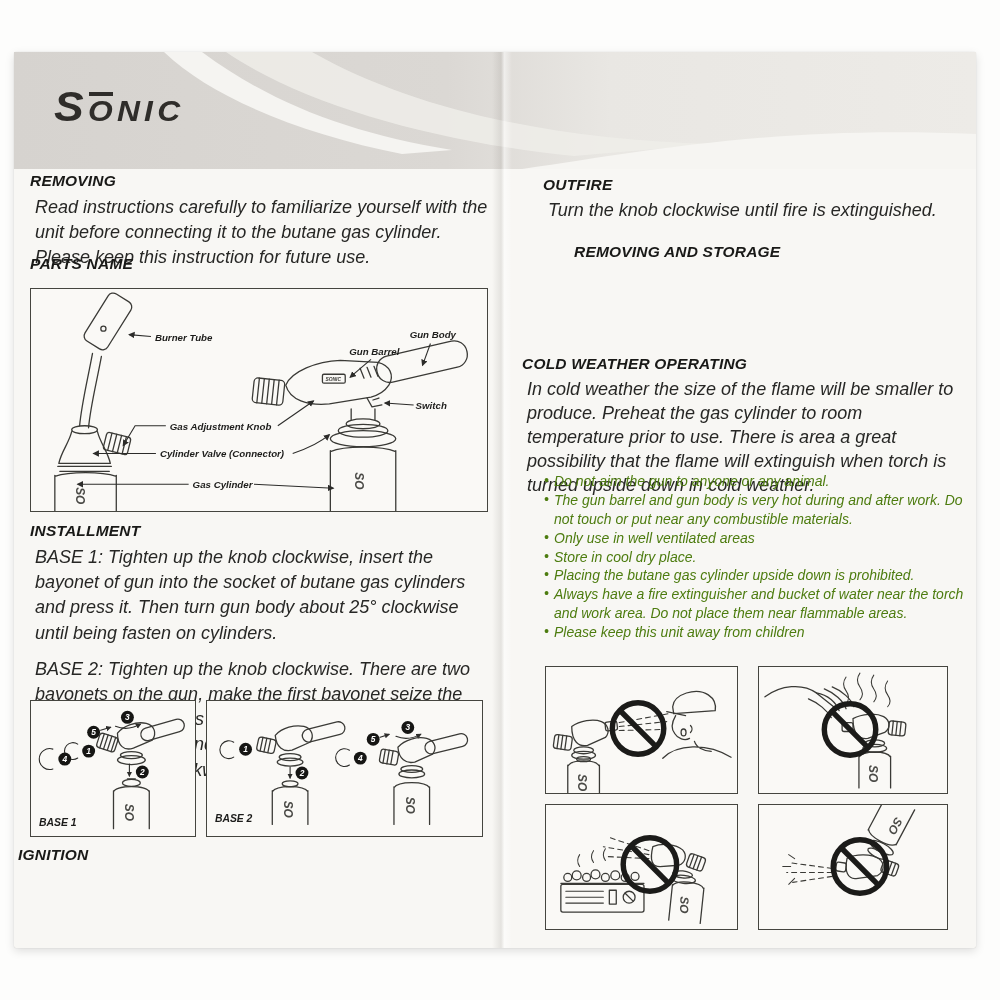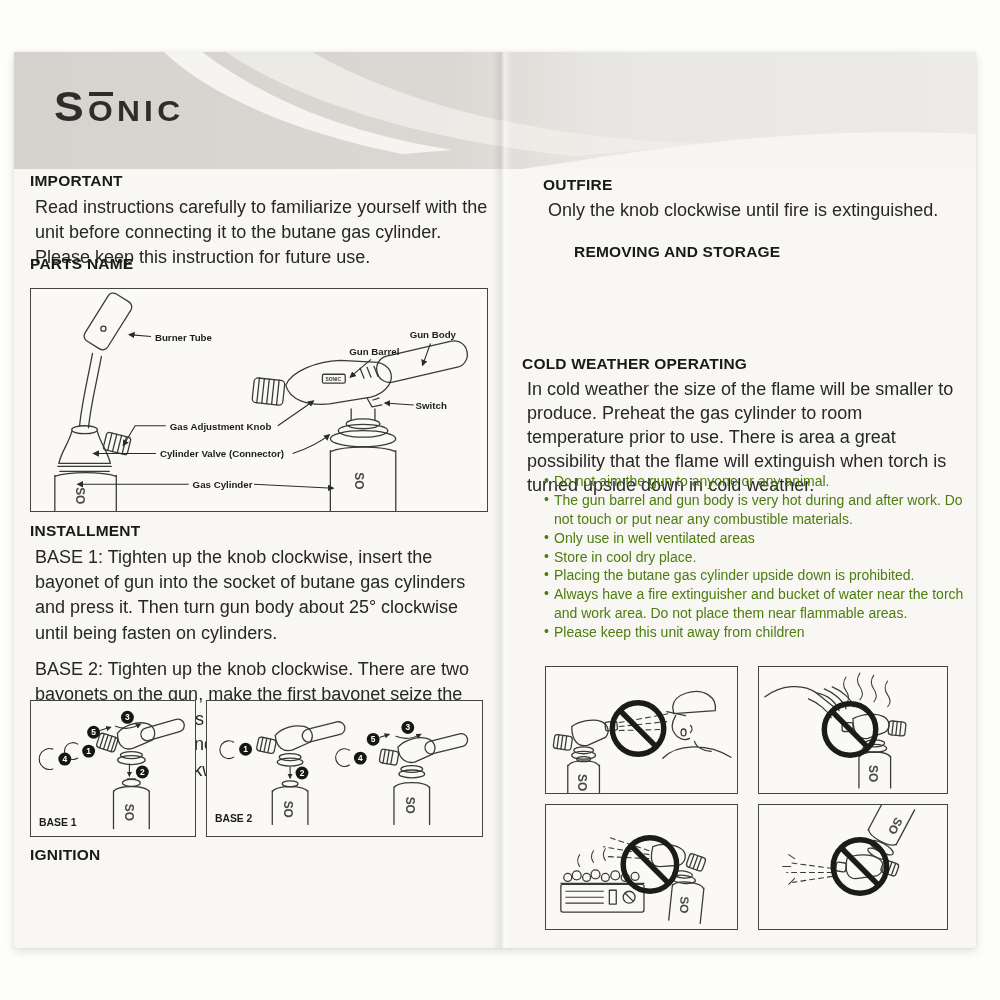--- a/index.html
+++ b/index.html
@@ -1,17 +1,17 @@
 <!DOCTYPE html>
 <html><head>
 <meta charset="utf-8">
 <style>
   html,body{margin:0;padding:0;}
   body{width:1000px;height:1000px;background:#fdfdfc;font-family:"Liberation Sans",sans-serif;overflow:hidden;}
-  .stage{position:relative;width:832px;height:1000px;}
+  .stage{position:relative;width:832px;height:1000px;font-style:italic;}
   .page{position:absolute;left:14px;top:52px;width:962px;height:896px;background:#f8f7f4;
         box-shadow:0 3px 10px rgba(0,0,0,.13), 0 0 1px rgba(0,0,0,.2);border-radius:2px;}
   .band{position:absolute;left:0;top:0;}
   .fold{position:absolute;left:478px;top:0;width:20px;height:100%;
         background:linear-gradient(90deg,rgba(110,105,98,0) 0%,rgba(110,105,98,.14) 45%,rgba(255,255,255,.5) 62%,rgba(110,105,98,0) 100%);}
   .logo{position:absolute;left:40px;top:34px;color:#2f2d2a;font-weight:bold;font-size:30px;
         letter-spacing:4px;line-height:1;transform:scaleX(1.06);transform-origin:left;}
   .logo::first-letter{font-size:42px;}
   .logo-bar{position:absolute;left:75px;top:40px;width:24px;height:3.5px;background:#2f2d2a;}
   .sec{position:absolute;}
@@ -56,21 +56,21 @@
       <path d="M470,122 C600,106 740,72 962,82 L962,122 Z" fill="#f6f5f2"></path>
       <path d="M0,117 L962,117 L962,122 L0,122 Z" fill="#f8f7f4"></path>
     </svg>
 
     <div class="logo">SONIC</div>
     <div class="logo-bar"></div>
 
     <div class="fold"></div>
 
     <section class="sec" style="left:16px;top:120px;width:458px;">
-      <h2>IMPORTANT</h2>
+      <h2>REMOVING</h2>
       <p>Read instructions carefully to familiarize yourself with the unit before connecting it to the butane gas cylinder. Please keep this instruction for future use.</p>
     </section>
 
     <section class="sec" style="left:16px;top:203px;width:458px;">
       <h2>PARTS NAME</h2>
     </section>
 
     <figure class="box" style="left:16px;top:236px;width:458px;height:224px;">
       <svg viewBox="0 0 458 224">
         <defs>
@@ -248,27 +248,27 @@
             <text class="num" x="168" y="41">5</text>
           </g>
         <g>
             <circle class="dot" cx="155" cy="57" r="6.5"></circle>
             <text class="num" x="155" y="60">4</text>
           </g>
         <text class="figlab" x="8" y="122">BASE 2</text>
       </svg>
     </figure>
 
-    <section class="sec" style="left:16px;top:794px;width:458px;">
+    <section class="sec" style="left:4px;top:794px;width:458px;">
       <h2>IGNITION</h2>
     </section>
 
     <section class="sec rcol" style="left:529px;top:124px;width:430px;">
       <h2>OUTFIRE</h2>
-      <p>Only the knob clockwise until fire is extinguished.</p>
+      <p>Turn the knob clockwise until fire is extinguished.</p>
     </section>
 
     <section class="sec rcol" style="left:560px;top:191px;width:432px;">
       <h2>REMOVING AND STORAGE</h2>
     </section>
 
     <section class="sec rcol" style="left:508px;top:303px;width:432px;">
       <h2>COLD WEATHER OPERATING</h2>
       <p>In cold weather the size of the flame will be smaller to produce. Preheat the gas cylinder to room temperature prior to use. There is area a great possibility that the flame will extinguish when torch is turned upside down in cold weather.</p>
     </section>

